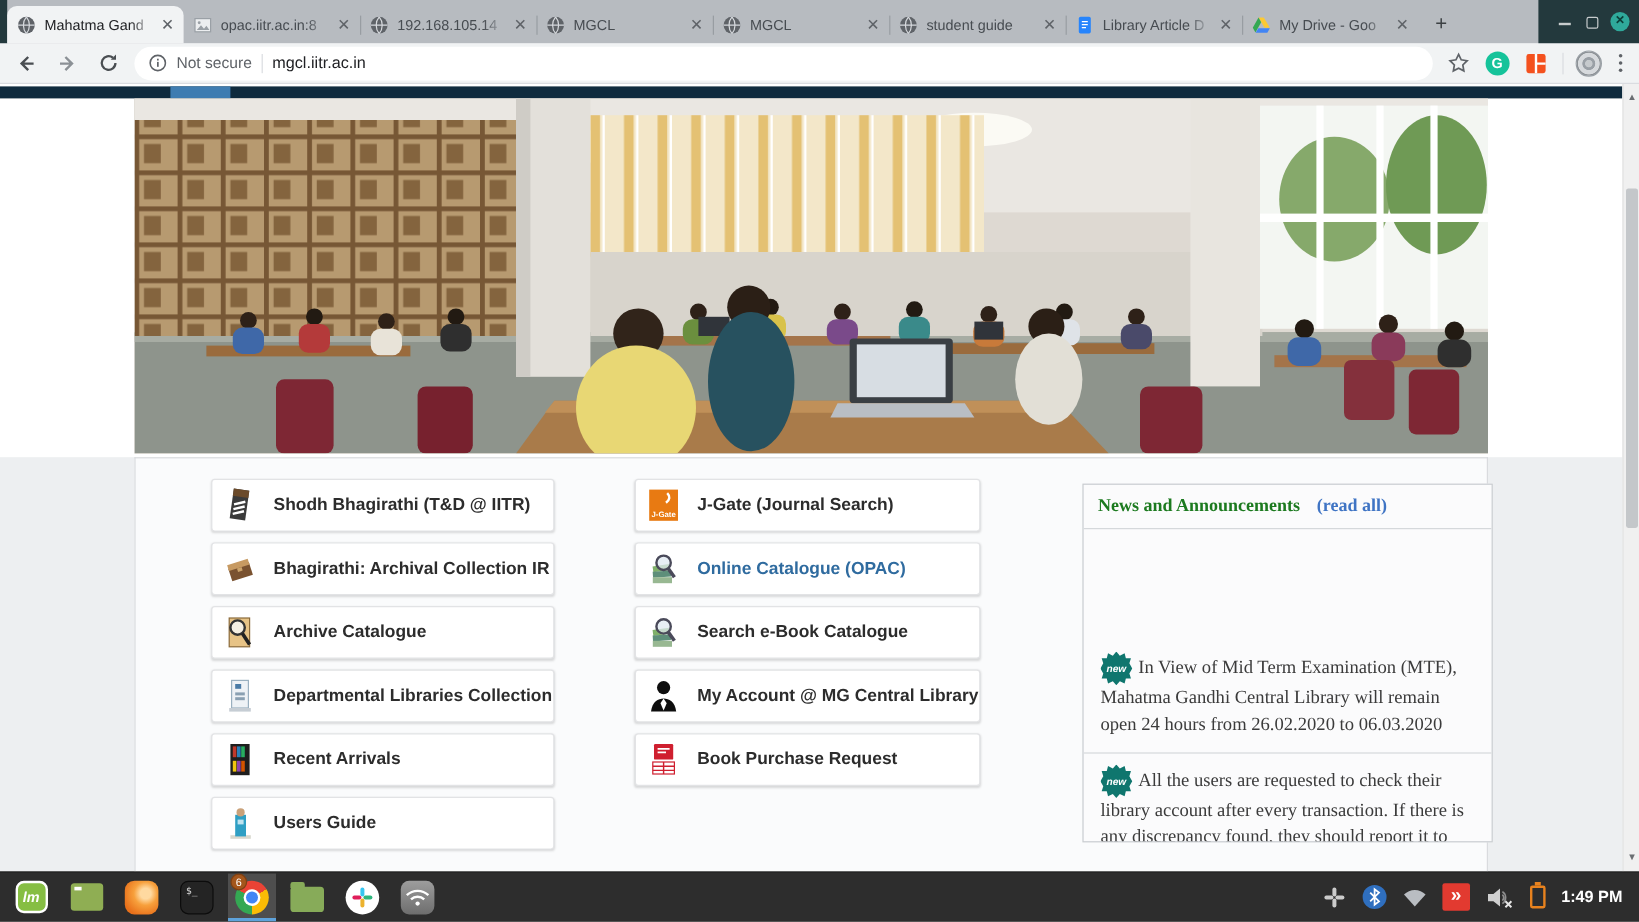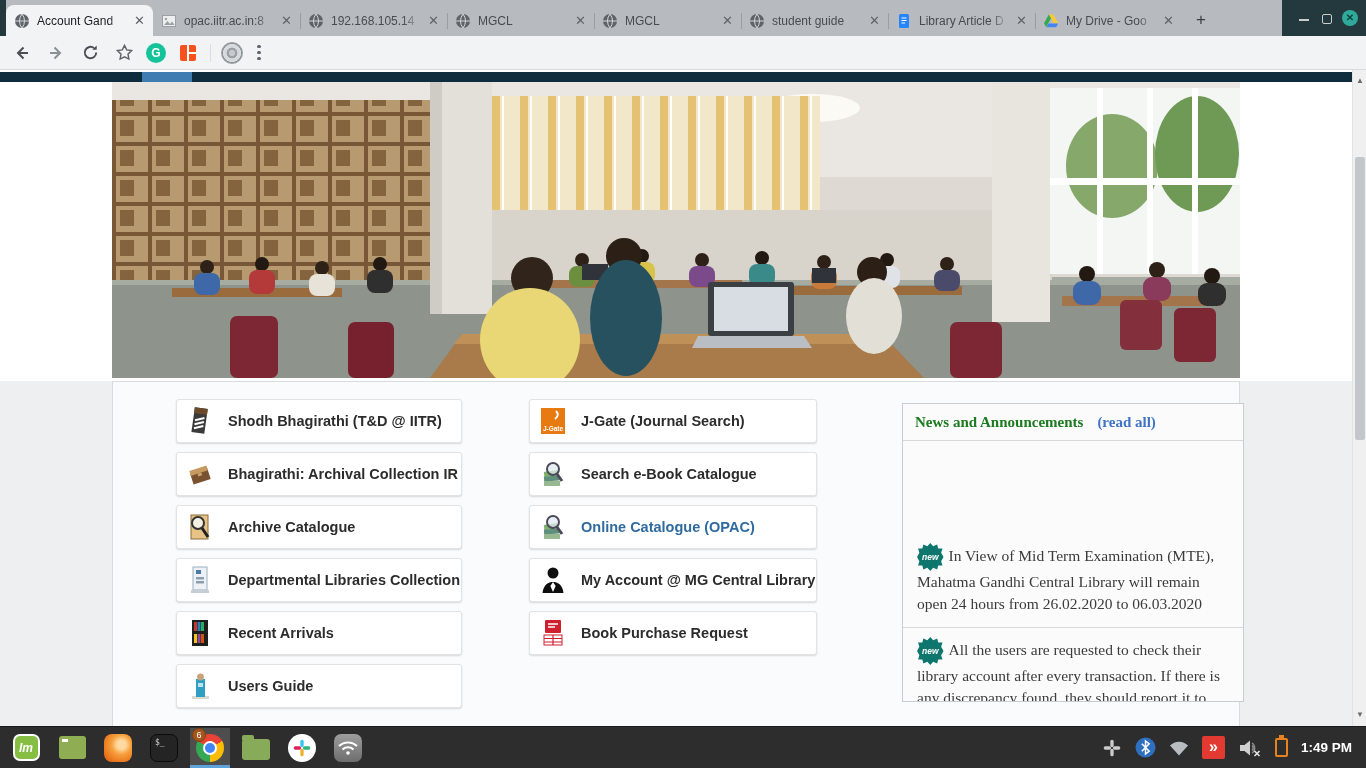--- a/index.html
+++ b/index.html
@@ -118,21 +118,21 @@
 <div class="screen">
 
   <div class="tabstrip">
     <div class="corner-dark-left"></div>
 
     <div class="tab active">
       <svg class="favicon" viewBox="0 0 16 16">
           <circle cx="8" cy="8" r="7" fill="#5f6368"></circle>
           <path d="M1 8h14M8 1a11 11 0 0 1 0 14M8 1a11 11 0 0 0 0 14" stroke="#d6d9dd" stroke-width="1" fill="none"></path>
         </svg>
-      <span class="tab-title">Account Gand</span>
+      <span class="tab-title">Mahatma Gand</span>
       <span class="tab-close">✕</span>
     </div>
 
     <div class="tab inactive">
       <svg class="favicon" viewBox="0 0 16 16">
           <rect x="1.5" y="2.5" width="13" height="11" fill="#eceef0" stroke="#9aa0a6"></rect>
           <circle cx="5" cy="6" r="1.2" fill="#9aa0a6"></circle>
           <path d="M3 12l3.5-4 2.5 3 2-2.5 2.5 3.5z" fill="#9aa0a6"></path>
         </svg>
       <span class="tab-title">opac.iitr.ac.in:8</span>
@@ -213,20 +213,30 @@
       <svg width="20" height="20" viewBox="0 0 20 20">
           <path d="M8.5 4.5L14 10l-5.5 5.5M13.5 10H4" stroke="#8b9095" stroke-width="2" fill="none"></path>
         </svg>
     </span>
     <span class="nav-btn">
       <svg width="19" height="19" viewBox="0 0 20 20">
           <path d="M16 10a6 6 0 1 1-2.2-4.6" stroke="#4a4e52" stroke-width="2" fill="none"></path>
           <path d="M16.5 2.5v4.6h-4.6z" fill="#4a4e52"></path>
         </svg>
     </span>
+    <div class="url-pill">
+      <svg width="15" height="15" viewBox="0 0 16 16">
+          <circle cx="8" cy="8" r="6.8" fill="none" stroke="#5f6368" stroke-width="1.4"></circle>
+          <rect x="7.3" y="7" width="1.5" height="4.4" fill="#5f6368"></rect>
+          <rect x="7.3" y="4.2" width="1.5" height="1.6" fill="#5f6368"></rect>
+        </svg>
+      <span class="sec-label">Not secure</span>
+      <span class="url-sep"></span>
+      <span class="url-text">mgcl.iitr.ac.in</span>
+    </div>
     <span class="nav-btn">
       <svg width="19" height="19" viewBox="0 0 20 20">
           <path d="M10 2.5l2.3 4.7 5.2.8-3.8 3.7.9 5.2-4.6-2.4-4.6 2.4.9-5.2L2.5 8l5.2-.8z" fill="none" stroke="#5f6368" stroke-width="1.5"></path>
         </svg>
     </span>
     <span class="grammarly">G</span>
     <span class="nav-btn">
       <svg width="18" height="18" viewBox="0 0 18 18">
           <rect x="1" y="1" width="16" height="16" rx="2" fill="#f4511e"></rect>
           <path d="M9 1v16M9 9h8" stroke="#fff" stroke-width="2"></path>
@@ -436,33 +446,33 @@
         <a class="quick-link">
           <span class="ql-icon">
             <svg viewBox="0 0 26 30">
                 <rect x="4" y="12" width="14" height="5" fill="#7fb06a" transform="rotate(-8 11 14)"></rect>
                 <rect x="4" y="17" width="15" height="5" fill="#5e8f7a" transform="rotate(-4 11 19)"></rect>
                 <rect x="4" y="22" width="16" height="5" fill="#98b892"></rect>
                 <circle cx="13" cy="10" r="6" fill="#dfe8f0" fill-opacity="0.75" stroke="#4a4a5a" stroke-width="2"></circle>
                 <line x1="17" y1="15" x2="22" y2="22" stroke="#4a4a5a" stroke-width="3"></line>
               </svg>
           </span>
-          <span class="ql-label">Search e-Book Catalogue</span>
+          <span class="ql-label hl">Online Catalogue (OPAC)</span>
         </a>
         <a class="quick-link">
           <span class="ql-icon">
             <svg viewBox="0 0 26 30">
                 <rect x="4" y="12" width="14" height="5" fill="#7fb06a" transform="rotate(-8 11 14)"></rect>
                 <rect x="4" y="17" width="15" height="5" fill="#5e8f7a" transform="rotate(-4 11 19)"></rect>
                 <rect x="4" y="22" width="16" height="5" fill="#98b892"></rect>
                 <circle cx="13" cy="10" r="6" fill="#dfe8f0" fill-opacity="0.75" stroke="#4a4a5a" stroke-width="2"></circle>
                 <line x1="17" y1="15" x2="22" y2="22" stroke="#4a4a5a" stroke-width="3"></line>
               </svg>
           </span>
-          <span class="ql-label hl">Online Catalogue (OPAC)</span>
+          <span class="ql-label">Search e-Book Catalogue</span>
         </a>
         <a class="quick-link">
           <span class="ql-icon">
             <svg viewBox="0 0 26 30">
                 <circle cx="13" cy="8" r="5.5" fill="#0e0e0e"></circle>
                 <path d="M2.5 28c1-8.5 6-11 10.5-11s9.5 2.5 10.5 11z" fill="#0e0e0e"></path>
                 <path d="M13 17l-2.6 4 2.6 6 2.6-6z" fill="#fff"></path>
               </svg>
           </span>
           <span class="ql-label">My Account @ MG Central Library</span>

